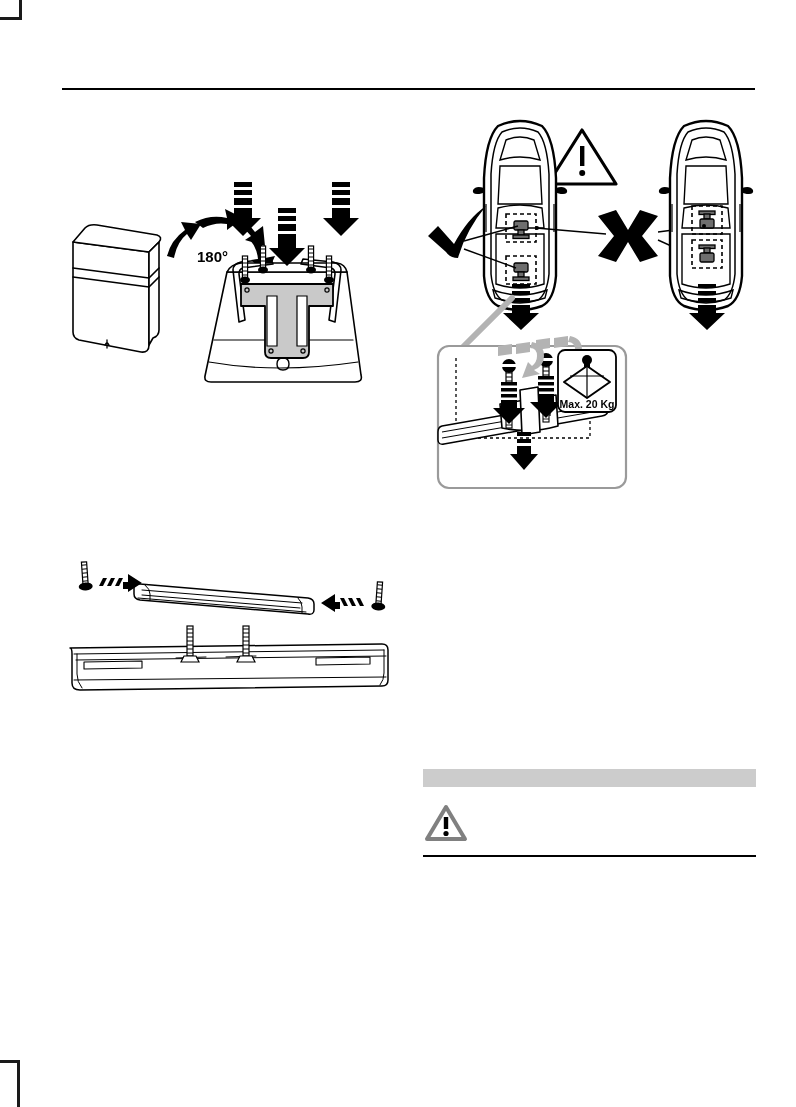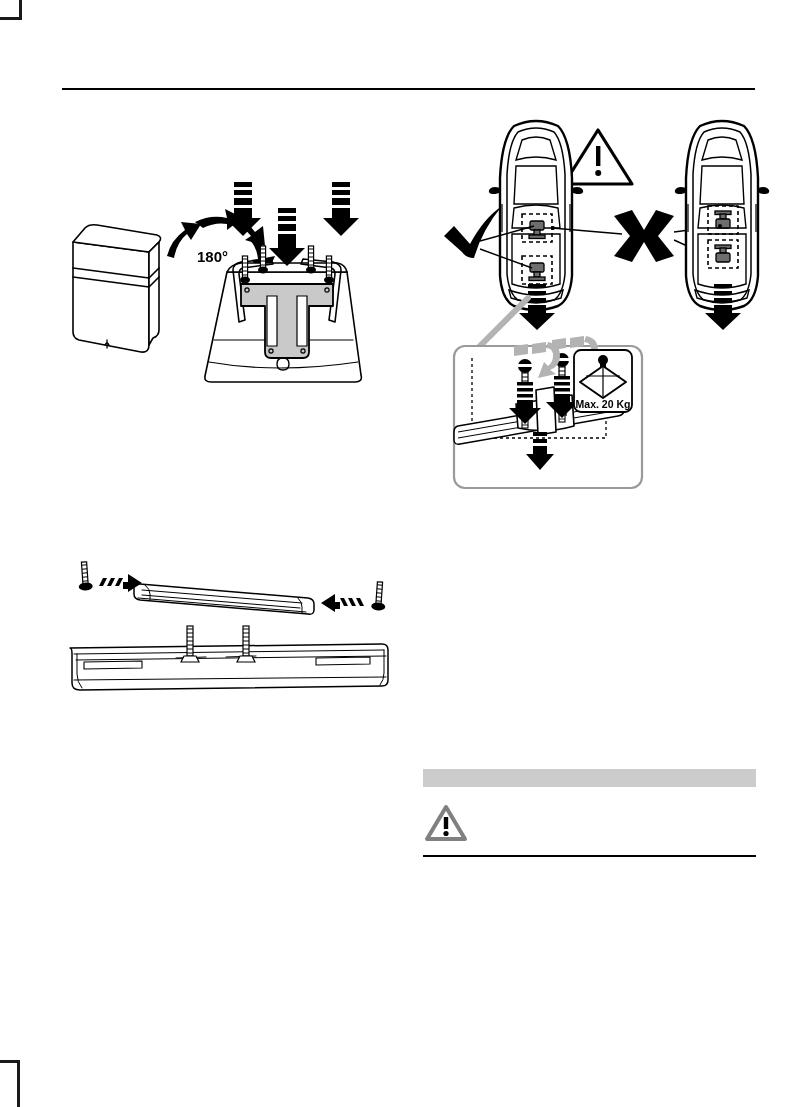--- a/index.html
+++ b/index.html
@@ -47,21 +47,21 @@
   }
 
   
   .figure {
     position: absolute;
   }
   .figure svg { display: block; }
 
   #fig-roofbox   { left: 55px;  top: 180px; width: 350px; height: 220px; text-align: right; }
   #fig-rails     { left: 50px;  top: 540px; width: 360px; height: 160px; }
-  #fig-vehicles  { left: 436px; top: 108px; width: 348px; height: 395px; }
+  #fig-vehicles  { left: 420px; top: 108px; width: 348px; height: 395px; }
 
   
   #warning-block {
     position: absolute;
     left: 423px;
     top: 769px;
     width: 333px;
   }
   .warning-band {
     width: 100%;

